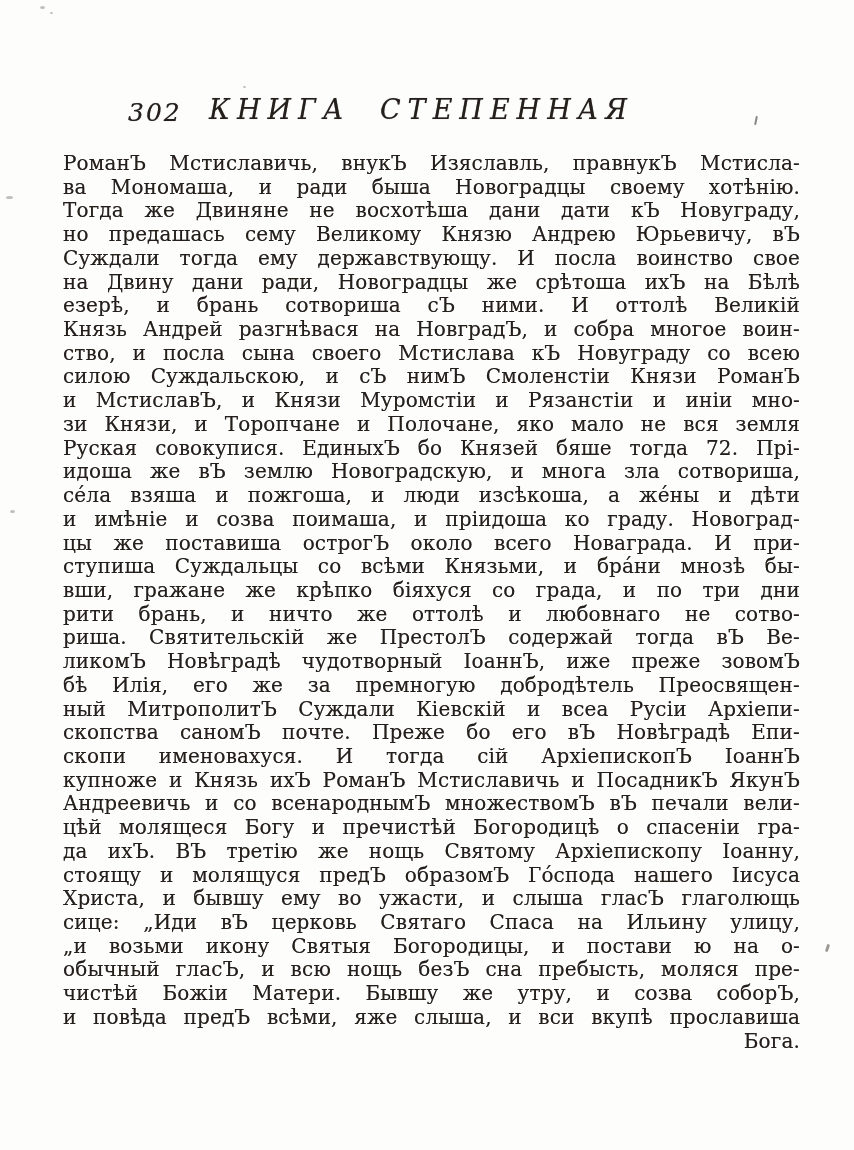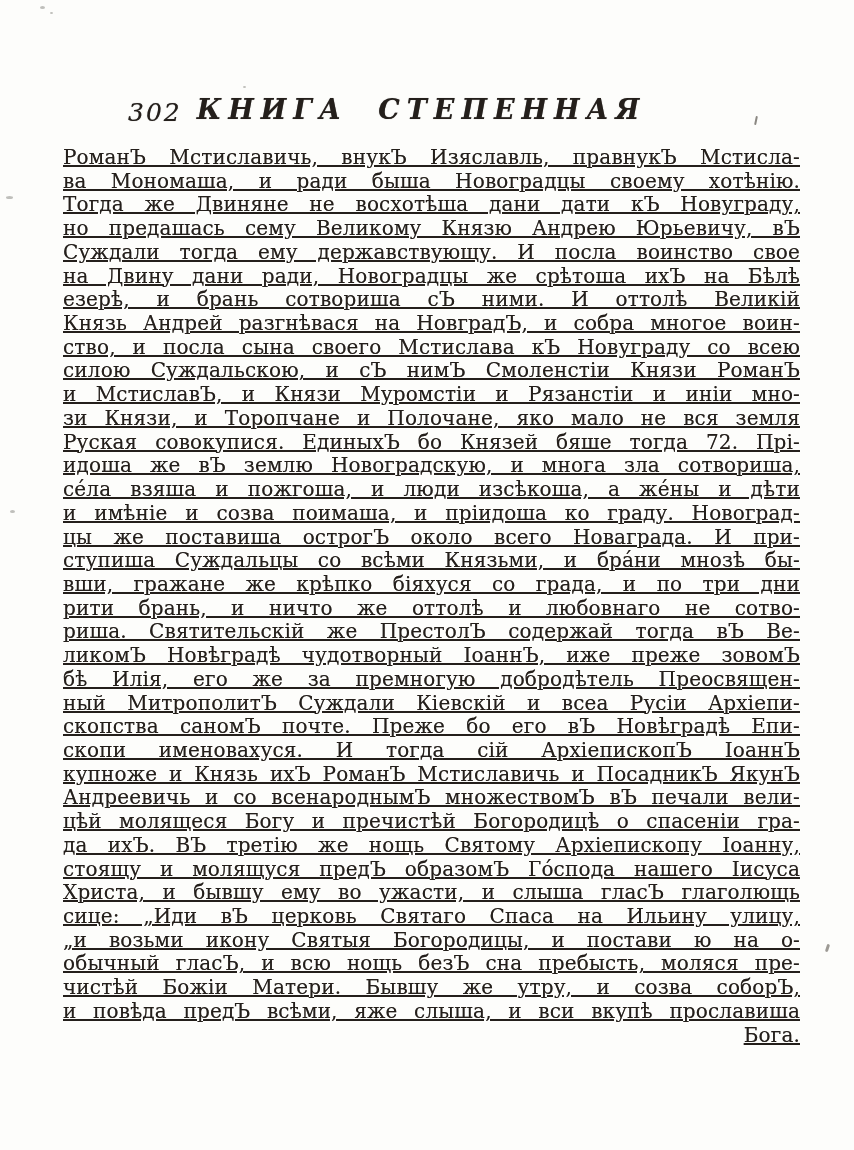--- a/index.html
+++ b/index.html
@@ -34,34 +34,33 @@
     text-shadow: 0 0 0.7px rgba(30,28,26,0.6);
     margin-left: 45px;
   }
   .running-title {
     position: absolute;
     left: 0;
     right: 20px;
     top: 0;
     text-align: center;
     font-size: 27px;
-    font-weight: bold;
+    font-weight: normal;
     font-style: italic;
     letter-spacing: 7px;
     word-spacing: 14px;
     white-space: nowrap;
     text-shadow: 0 0 0.7px rgba(30,28,26,0.6);
   }
   
   .bodytext {
     position: absolute;
     left: 63px;
-    top: 146px;
+    top: 152px;
     width: 737px;
-    text-decoration: underline;
   }
   .ln {
     font-size: 20px;
     line-height: 23.72px;
     height: 23.72px;
     overflow: hidden;
     white-space: normal;
     text-align: justify;
     text-align-last: justify;
     -moz-text-align-last: justify;

